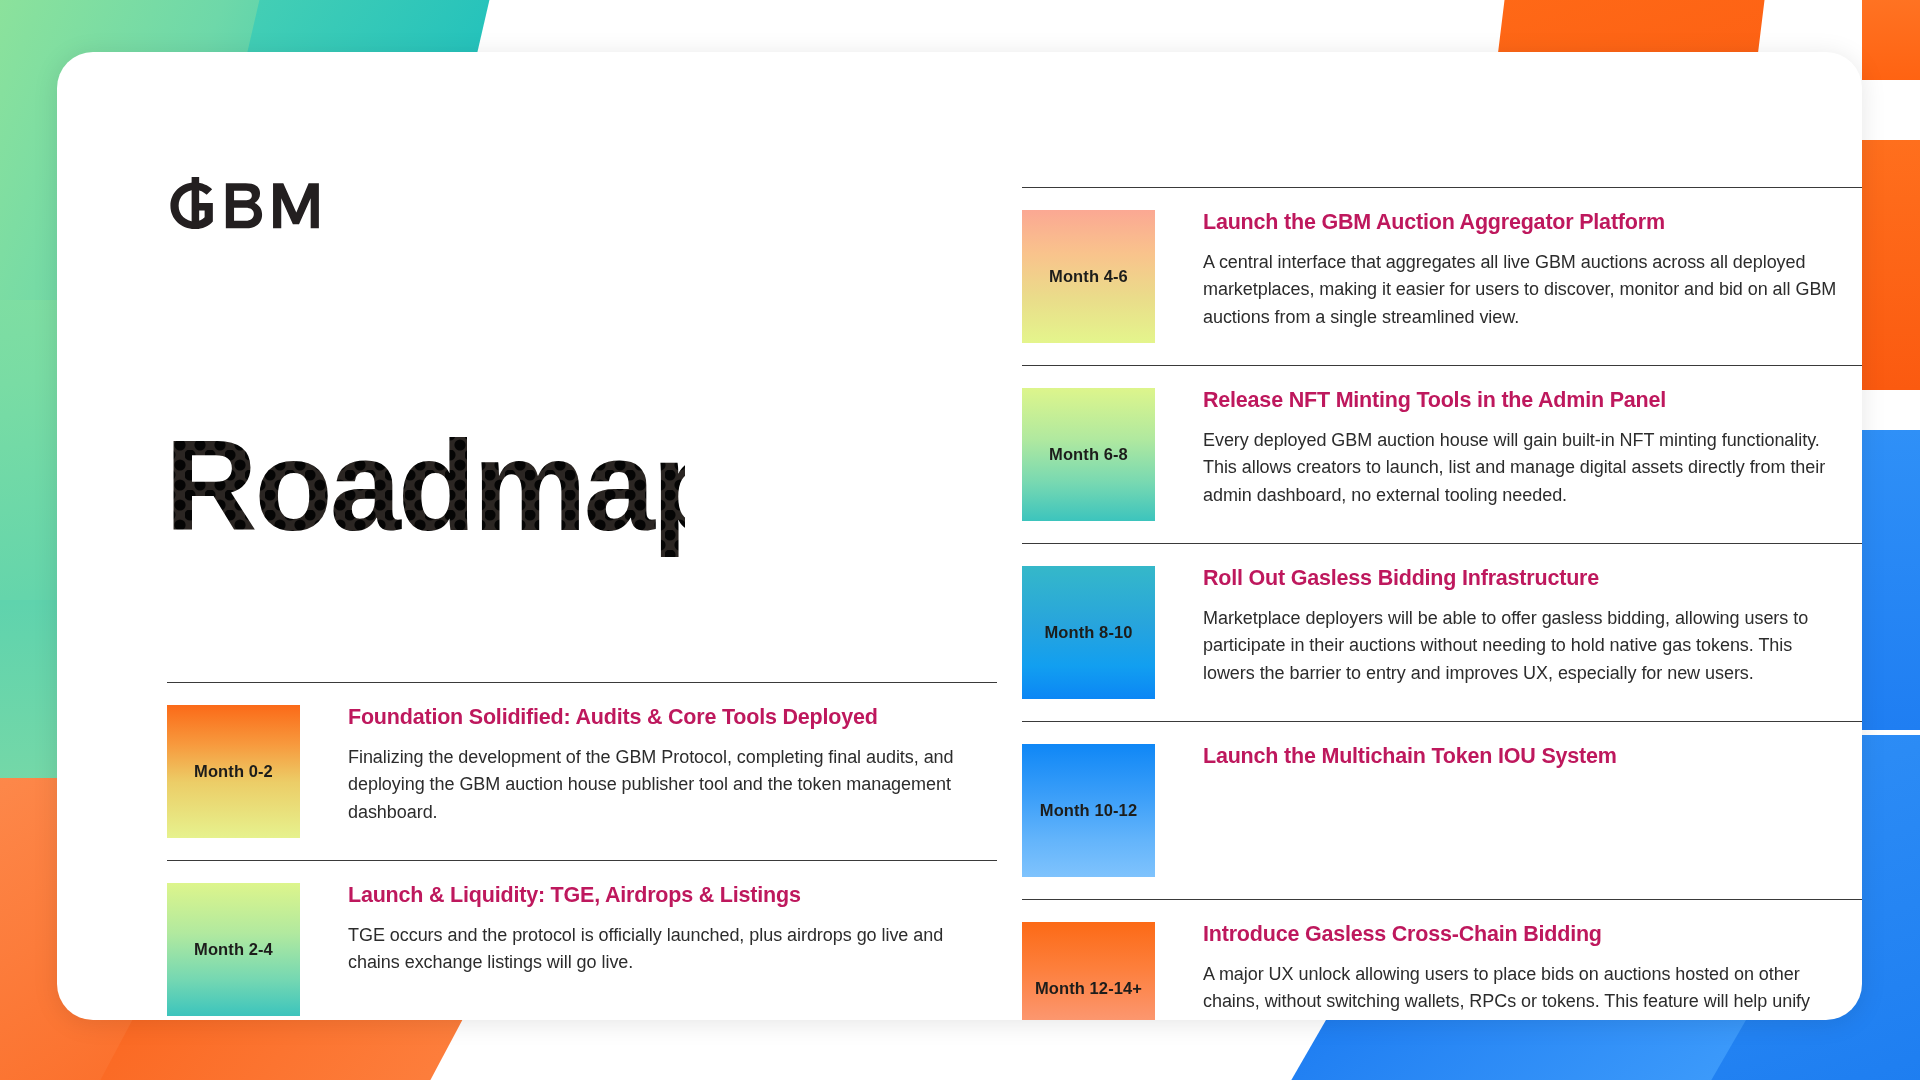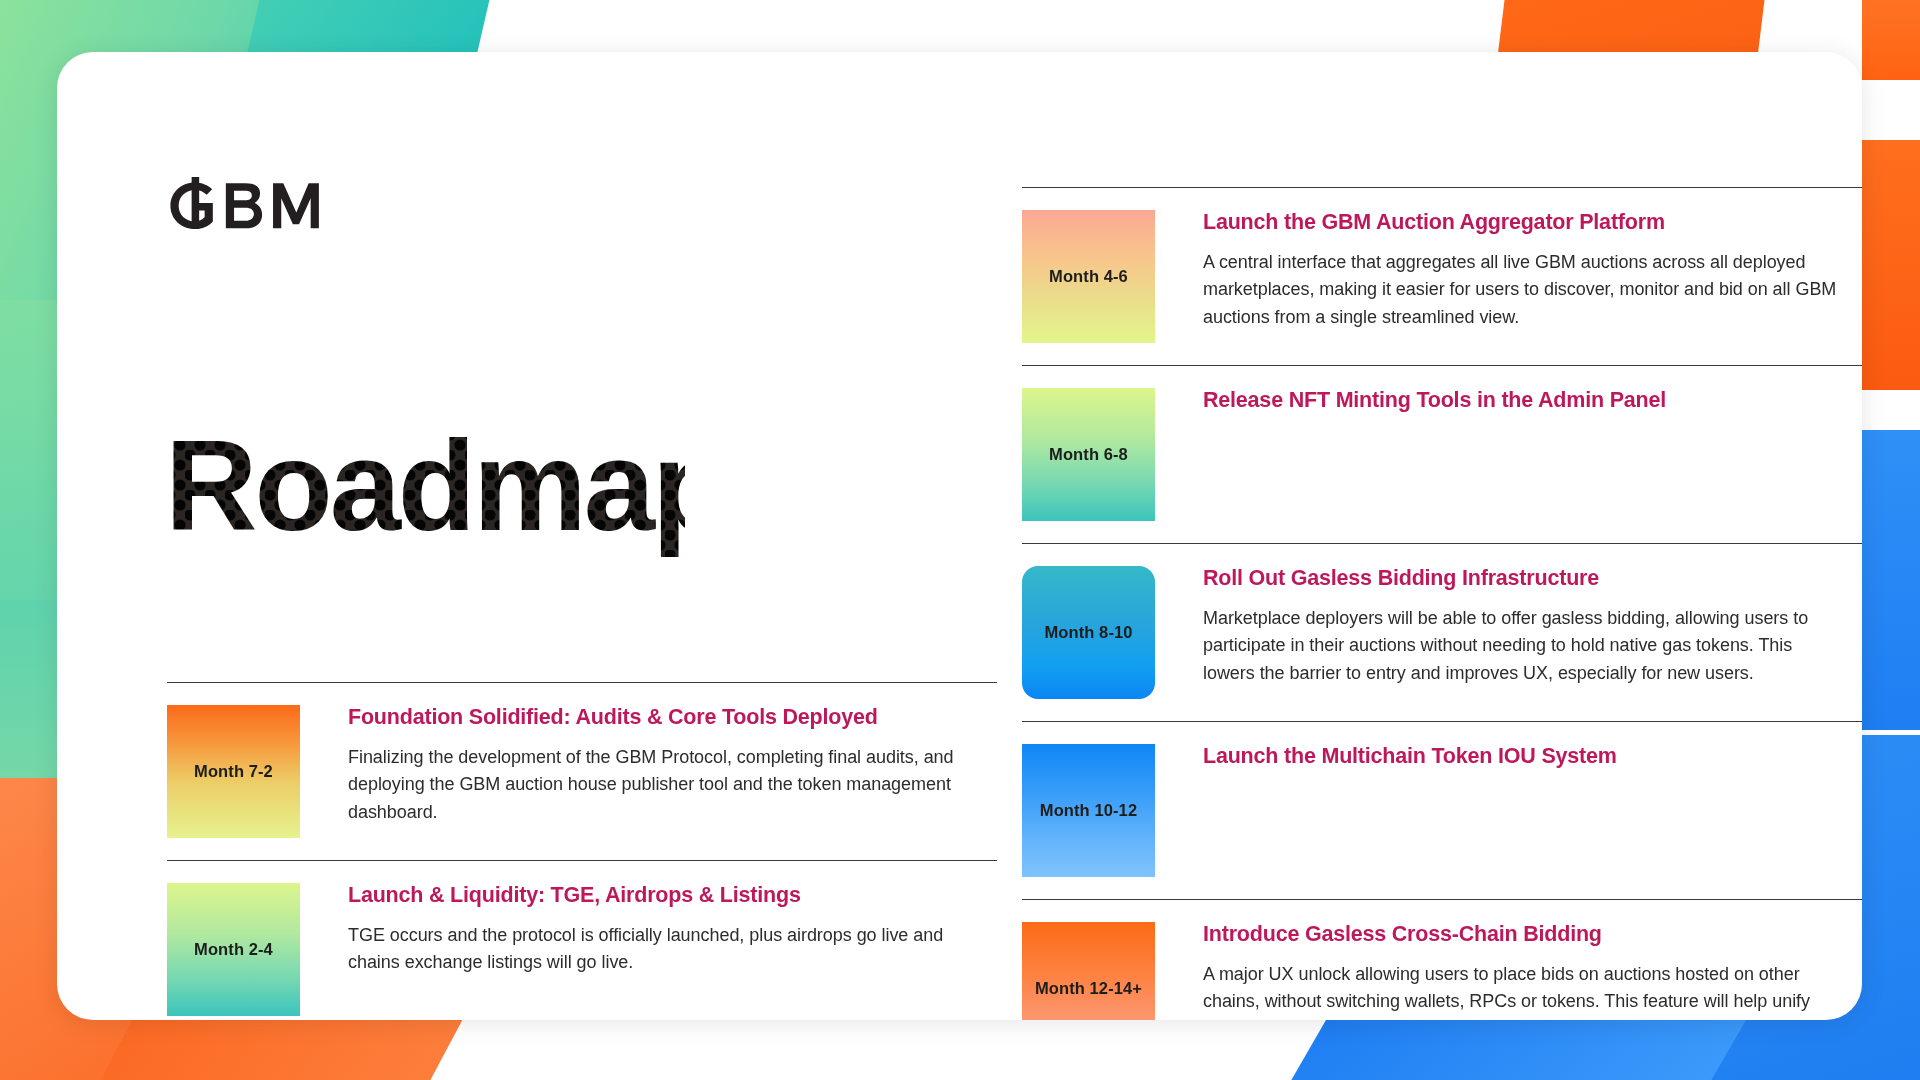--- a/index.html
+++ b/index.html
@@ -147,21 +147,21 @@
   }
   .phase-desc {
     font-size:18px; color:#2c2c2c; line-height:1.52;
     letter-spacing:-.05px; max-width:640px;
   }
 
   
   .g-o2y { background:linear-gradient(180deg,#fb6a18 0%, #f79a3e 30%, #eccd67 58%, #e6f28e 100%); }
   .g-y2t { background:linear-gradient(180deg,#ddf58c 0%, #b1e99f 38%, #76d8b2 72%, #3cc4bd 100%); }
   .g-s2y { background:linear-gradient(180deg,#fba893 0%, #f9c38c 33%, #eadc8a 66%, #e4f58c 100%); }
-  .g-t2b { background:linear-gradient(180deg,#35b8c9 0%, #27a4dd 45%, #129ff0 75%, #0b86f5 100%);border-radius:16px; }
+  .g-t2b { background:linear-gradient(180deg,#35b8c9 0%, #27a4dd 45%, #129ff0 75%, #0b86f5 100%); }
   .g-b2l { background:linear-gradient(180deg,#0f87f6 0%, #3ea0f9 42%, #63b4fb 72%, #7fc3fd 100%); }
   .g-o2s { background:linear-gradient(180deg,#fc6a16 0%, #fd7f3c 35%, #fc9368 68%, #fba98c 100%); }
 </style>
 </head>
 <body>
 
 <div id="stage">
 
   <div class="deco dots-green" id="deco-tl2"></div>
   <div class="deco dots-green" id="deco-tl"></div>
@@ -203,21 +203,21 @@
             <circle cx="-5" cy="15" r="5.6" fill="#050505"></circle>
           </pattern>
         </defs>
         <text id="headline-text" x="0" y="100" font-family="'Liberation Sans', sans-serif" font-size="128" font-weight="700" letter-spacing="-3" fill="url(#halftone)">Roadmap</text>
       </svg>
     </div>
 
     <div id="col-left">
 
       <div class="phase">
-        <div class="chip g-o2y">Month 7-2</div>
+        <div class="chip g-o2y">Month 0-2</div>
         <div class="phase-body">
           <div class="phase-title">Foundation Solidified: Audits &amp; Core Tools Deployed</div>
           <div class="phase-desc">Finalizing the development of the GBM Protocol, completing final audits, and deploying the GBM auction house publisher tool and the token management dashboard.</div>
         </div>
       </div>
 
       <div class="phase">
         <div class="chip g-y2t">Month 2-4</div>
         <div class="phase-body">
           <div class="phase-title">Launch &amp; Liquidity: TGE, Airdrops &amp; Listings</div>
@@ -234,20 +234,21 @@
         <div class="phase-body">
           <div class="phase-title">Launch the GBM Auction Aggregator Platform</div>
           <div class="phase-desc">A central interface that aggregates all live GBM auctions across all deployed marketplaces, making it easier for users to discover, monitor and bid on all GBM auctions from a single streamlined view.</div>
         </div>
       </div>
 
       <div class="phase">
         <div class="chip g-y2t">Month 6-8</div>
         <div class="phase-body">
           <div class="phase-title">Release NFT Minting Tools in the Admin Panel</div>
+          <div class="phase-desc">Every deployed GBM auction house will gain built-in NFT minting functionality. This allows creators to launch, list and manage digital assets directly from their admin dashboard, no external tooling needed.</div>
         </div>
       </div>
 
       <div class="phase">
         <div class="chip g-t2b">Month 8-10</div>
         <div class="phase-body">
           <div class="phase-title">Roll Out Gasless Bidding Infrastructure</div>
           <div class="phase-desc">Marketplace deployers will be able to offer gasless bidding, allowing users to participate in their auctions without needing to hold native gas tokens. This lowers the barrier to entry and improves UX, especially for new users.</div>
         </div>
       </div>

